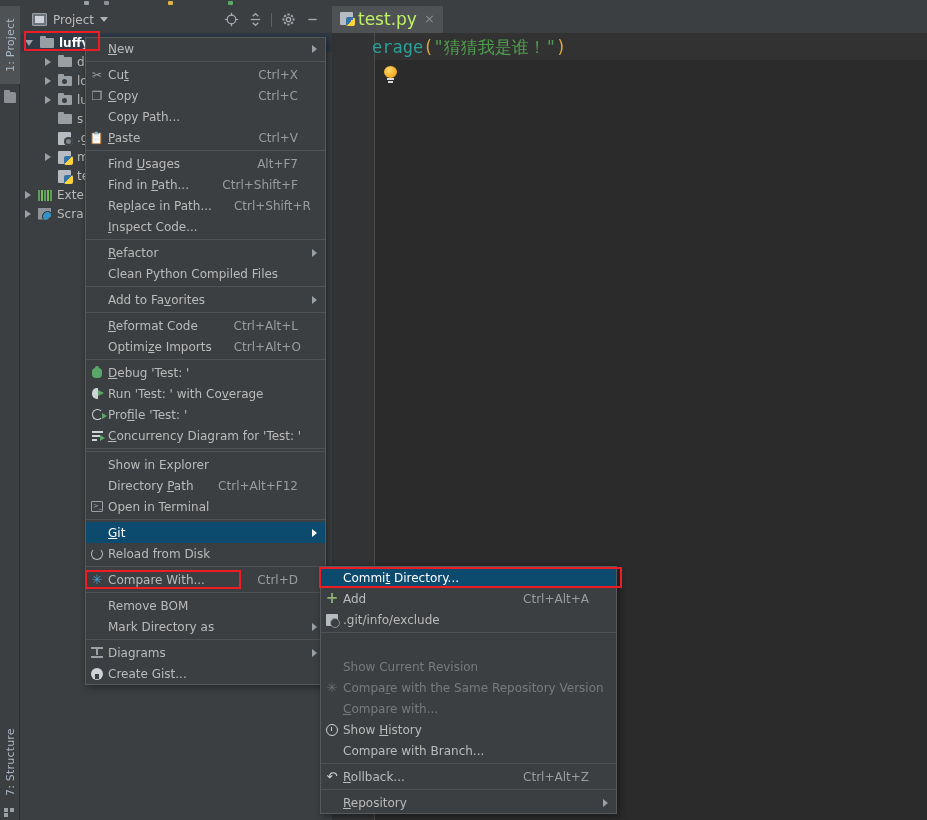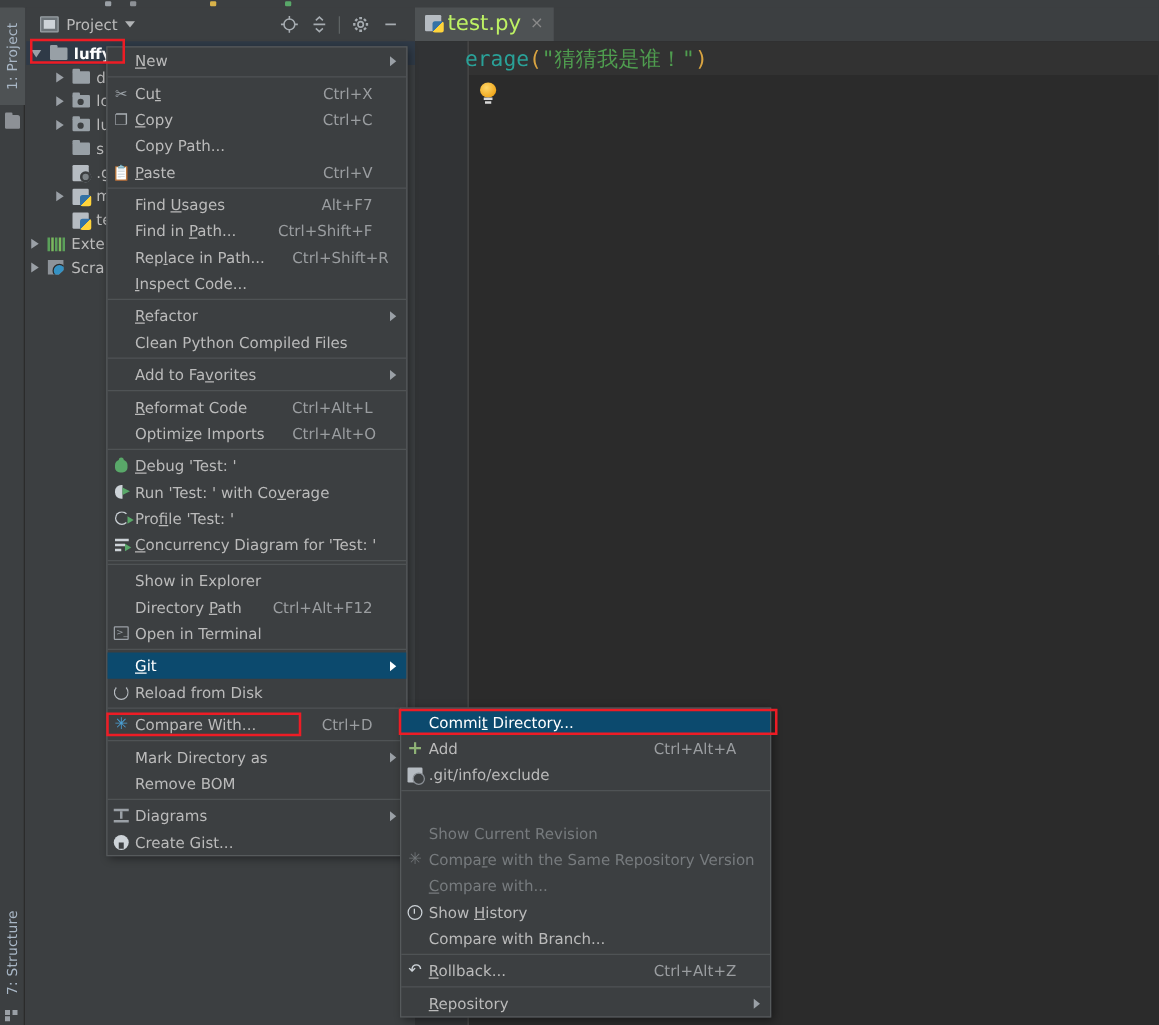--- a/index.html
+++ b/index.html
@@ -638,27 +638,27 @@
         <span class="mi-ico">
           <span class="cmpw">✳</span>
         </span>
         <span class="mi-label">Compare With...</span>
         <span class="mi-short">Ctrl+D</span>
         <span class="mi-arrow none"></span>
       </div>
       <div class="msep"></div>
       <div class="mi">
         <span class="mi-ico"></span>
+        <span class="mi-label">Remove BOM</span>
+        <span class="mi-arrow none"></span>
+      </div>
+      <div class="mi">
+        <span class="mi-ico"></span>
         <span class="mi-label">Mark Directory as</span>
         <span class="mi-arrow"></span>
-      </div>
-      <div class="mi">
-        <span class="mi-ico"></span>
-        <span class="mi-label">Remove BOM</span>
-        <span class="mi-arrow none"></span>
       </div>
       <div class="msep"></div>
       <div class="mi">
         <span class="mi-ico">
           <span class="diagram">
             <i style="left:0;top:0;width:12px;height:1.5px"></i>
             <i style="left:0;top:9px;width:12px;height:1.5px"></i>
             <i style="left:5px;top:2px;width:1.5px;height:6px"></i>
           </span>
         </span>

